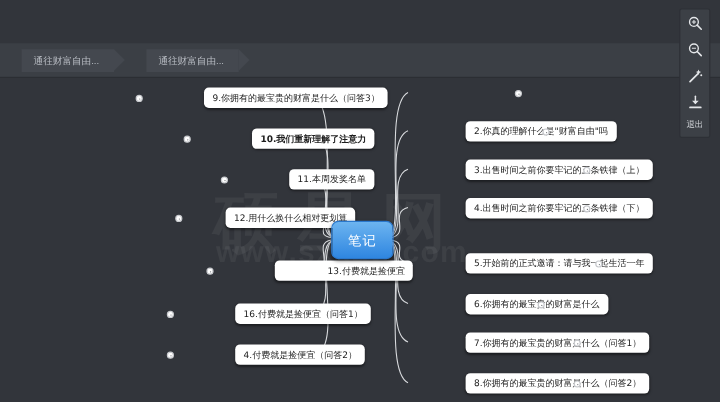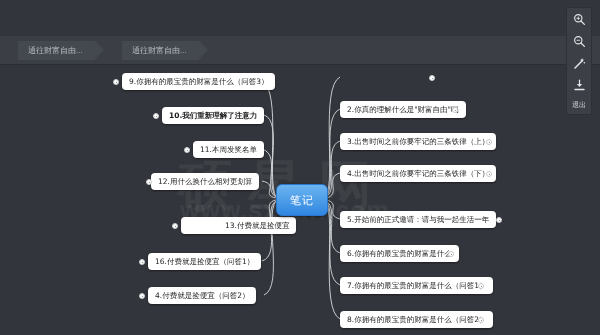--- a/index.html
+++ b/index.html
@@ -97,20 +97,21 @@
     background:#ffffff;
     color:#1d1d1d;
     font-size:7.5px;
     line-height:11px;
     border-radius:4px;
     padding:3px 7px;
     white-space:nowrap;
     box-shadow:0 1px 2px rgba(0,0,0,0.45);
     box-sizing:border-box;
     font-family:"DejaVu Sans","Liberation Sans",sans-serif;
+    margin-left:48px;
   }
   .bullet{
     position:absolute;
     width:6px;height:6px;border-radius:50%;
     background:#ffffff;
     border:1px solid #c7c9cd;
     box-sizing:border-box;
   }
   .bullet:after{
     content:"";position:absolute;left:1.5px;top:1.5px;
@@ -249,21 +250,21 @@
   <div class="node" style="left:162px;top:78px;font-weight:bold;">
     <span>10.我们重新理解了注意力</span>
   </div>
   <div class="bullet" style="left:153px;top:84px;"></div>
 
   <div class="node" style="left:193px;top:112px;">
     <span>11.本周发奖名单</span>
   </div>
   <div class="bullet" style="left:184px;top:118px;"></div>
 
-  <div class="node" style="left:151px;top:144px;">
+  <div class="node" style="left:140px;top:144px;">
     <span>12.用什么换什么相对更划算</span>
   </div>
   <div class="bullet" style="left:146px;top:150px;"></div>
 
   <div class="node" style="left:181px;top:188px;padding-left:44px;">
     <span>13.付费就是捡便宜</span>
   </div>
   <div class="bullet" style="left:172px;top:194px;"></div>
 
   <div class="node" style="left:148px;top:224px;">

